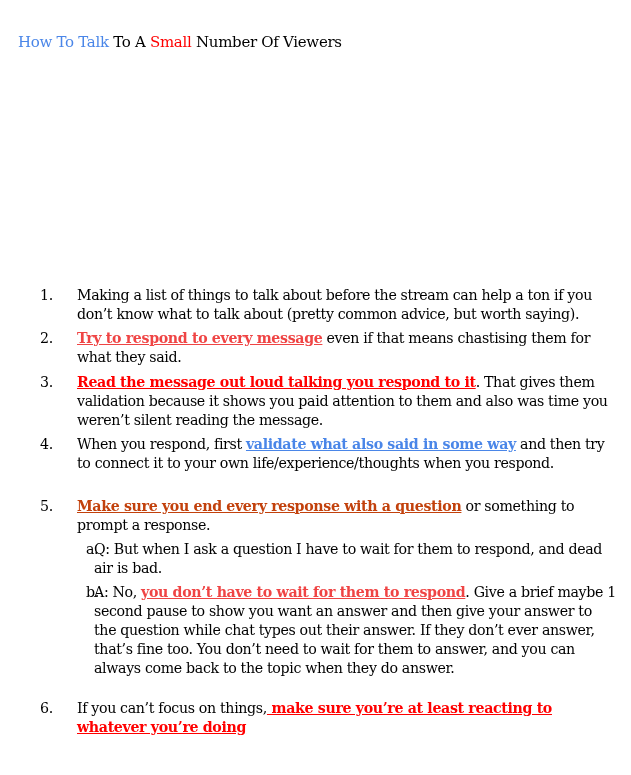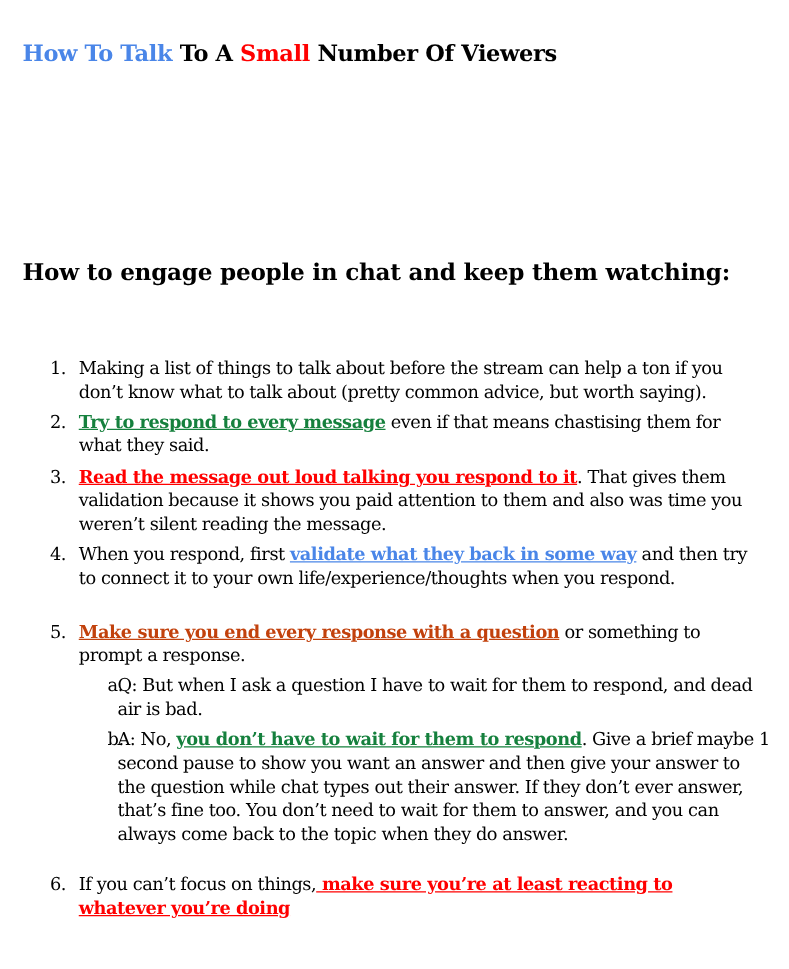--- a/index.html
+++ b/index.html
@@ -1,66 +1,65 @@
 <!DOCTYPE html>
 <html><head>
   <meta charset="utf-8">
   <style>
     html, body { margin: 0; padding: 0; background: #ffffff; }
     body { width: 631px; height: 775px; overflow: hidden; position: relative; font-family: "DejaVu Serif", serif; color: #000; }
     .page { position: absolute; left: 0; top: 0; width: 631px; height: 775px; }
-    .title { position: absolute; left: 18px; top: 33px; font-size: 18px; font-weight: bold; white-space: nowrap; letter-spacing: -0.3px; }
+    .title { position: absolute; left: 18px; top: 33px; font-size: 15px; font-weight: normal; white-space: nowrap; letter-spacing: -0.3px; }
     .blue { color: #4a86e8; }
     .red { color: #ff0000; }
-    .green { color: #15803d; }
+    .green { color: #ef4444; }
     .purple { color: #c2410c; }
     .intro { position: absolute; left: 18px; top: 103px; width: 600px; font-size: 17.5px; line-height: 24px; letter-spacing: -0.35px; }
     .intro .link { color: #ff0000; text-decoration: underline; }
     .h2 { position: absolute; left: 18px; top: 207px; width: 600px; font-size: 18.5px; font-weight: bold; line-height: 23px; letter-spacing: -0.2px; }
     .list { position: absolute; left: 0; top: 0; width: 631px; font-size: 14.2px; line-height: 19px; letter-spacing: -0.35px; }
     .item { position: absolute; left: 40px; width: 570px; }
     .num { position: absolute; left: 0; width: 20px; text-align: left; }
-    .body { margin-left: 23px; }
+    .body { margin-left: 37px; }
     .hl { font-weight: bold; text-decoration: underline; }
     .sub { position: absolute; left: 86px; width: 530px; }
     .sub .num { left: 0; }
     .sub .body { margin-left: 8px; }
   </style>
 </head>
 <body>
 
 <div class="page">
 
   <div class="title">
     <span class="blue">How To Talk</span><span> To A </span><span class="red">Small</span><span> Number Of Viewers</span>
   </div>
 
 
-  <div class="h2">How to engage people in chat and keep them watching:</div>
 
   <div class="list">
 
     <div class="item" style="top:286px;">
       <span class="num">1.</span>
       <div class="body"><span>Making a list of things to talk about before the stream can help a ton if you don’t know what to talk about (pretty common advice, but worth saying).</span></div>
     </div>
 
     <div class="item" style="top:329px;">
       <span class="num">2.</span>
       <div class="body"><span class="hl green">Try to respond to every message</span><span> even if that means chastising them for what they said.</span></div>
     </div>
 
     <div class="item" style="top:373px;">
       <span class="num">3.</span>
       <div class="body"><span class="hl red">Read the message out loud talking you respond to it</span><span>. That gives them validation because it shows you paid attention to them and also was time you weren’t silent reading the message.</span></div>
     </div>
 
     <div class="item" style="top:435px;">
       <span class="num">4.</span>
-      <div class="body"><span>When you respond, first </span><span class="hl blue">validate what they back in some way</span><span> and then try to connect it to your own life/experience/thoughts when you respond.</span></div>
+      <div class="body"><span>When you respond, first </span><span class="hl blue">validate what also said in some way</span><span> and then try to connect it to your own life/experience/thoughts when you respond.</span></div>
     </div>
 
     <div class="item" style="top:497px;">
       <span class="num">5.</span>
       <div class="body"><span class="hl purple">Make sure you end every response with a question</span><span> or something to prompt a response.</span></div>
     </div>
 
     <div class="sub" style="top:540px;">
       <span class="num">a.</span>
       <div class="body"><span>Q: But when I ask a question I have to wait for them to respond, and dead air is bad.</span></div>

